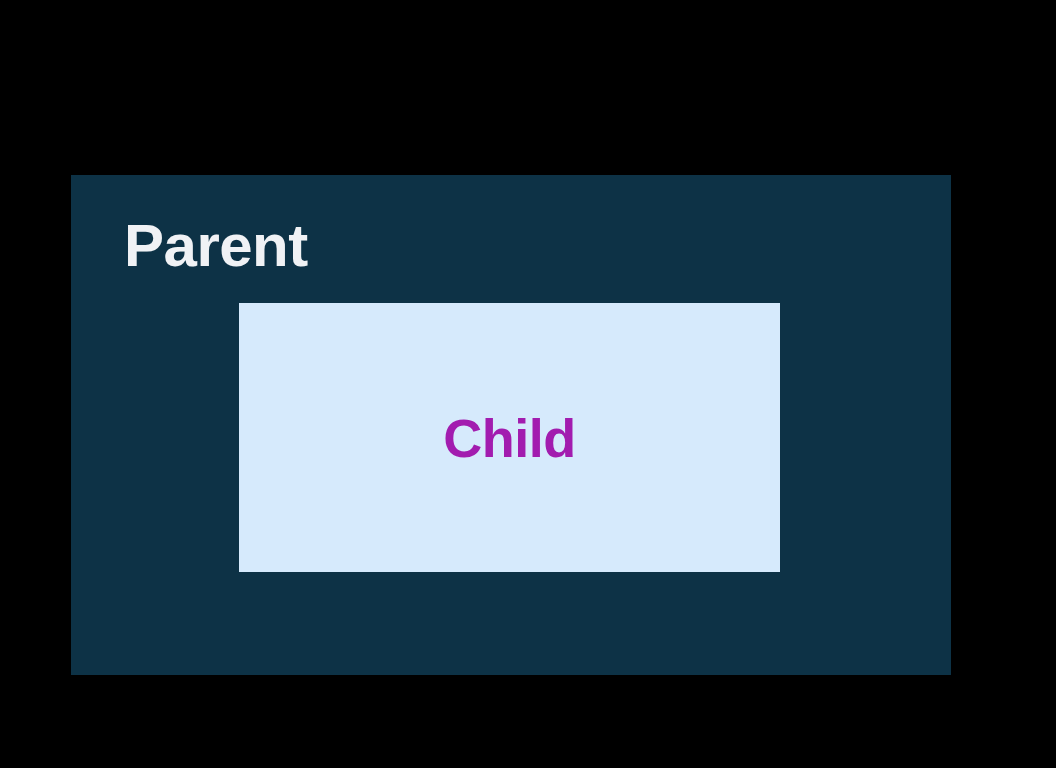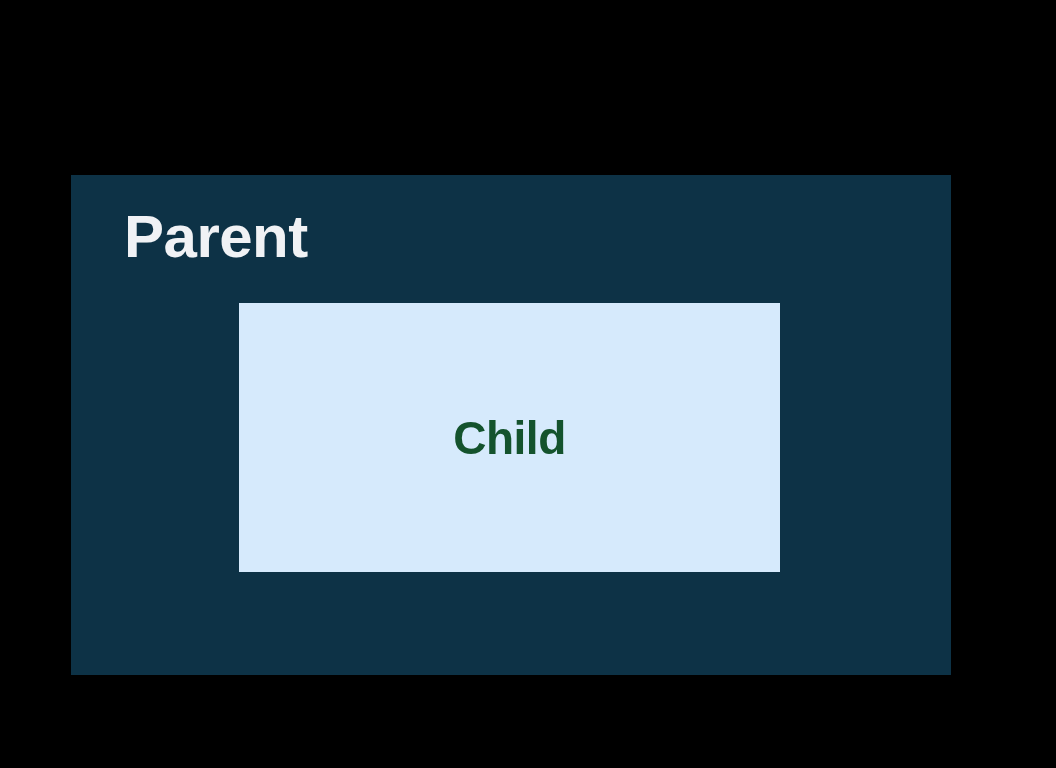--- a/index.html
+++ b/index.html
@@ -29,21 +29,21 @@
     top: 175px;
     width: 880px;
     height: 500px;
     background: #0d3246;
     box-sizing: border-box;
   }
 
   #parent-label {
     position: absolute;
     left: 53px;      
-    top: 32px;       
+    top: 41px;       
     margin: 0;
     font-family: "Liberation Sans", sans-serif;
     font-size: 60px;
     font-weight: bold;
     line-height: 1.0;
     letter-spacing: -0.5px;
     color: #f0f2f5;
     white-space: nowrap;
     -webkit-font-smoothing: antialiased;
   }
@@ -78,19 +78,19 @@
 <body>
 
 <div id="canvas" style="width: 1056px; height: 768px; background: rgb(0, 0, 0);">
 
   <div id="parent-box" style="left: 71px; top: 175px; width: 880px; height: 500px; background: rgb(13, 50, 70);">
 
     <div id="parent-label" style="color: rgb(240, 242, 245); font-size: 60px;">Parent</div>
 
     <div id="child-box" style="left: 168px; top: 128px; width: 541px; height: 269px; background: rgb(214, 234, 252);">
 
-      <div id="child-label" style="color: #14532d; font-size: 46px;">Child</div>
+      <div id="child-label" style="color: #a21caf; font-size: 54px;">Child</div>
 
     </div>
 
   </div>
 
 </div>
 
 </body></html>

